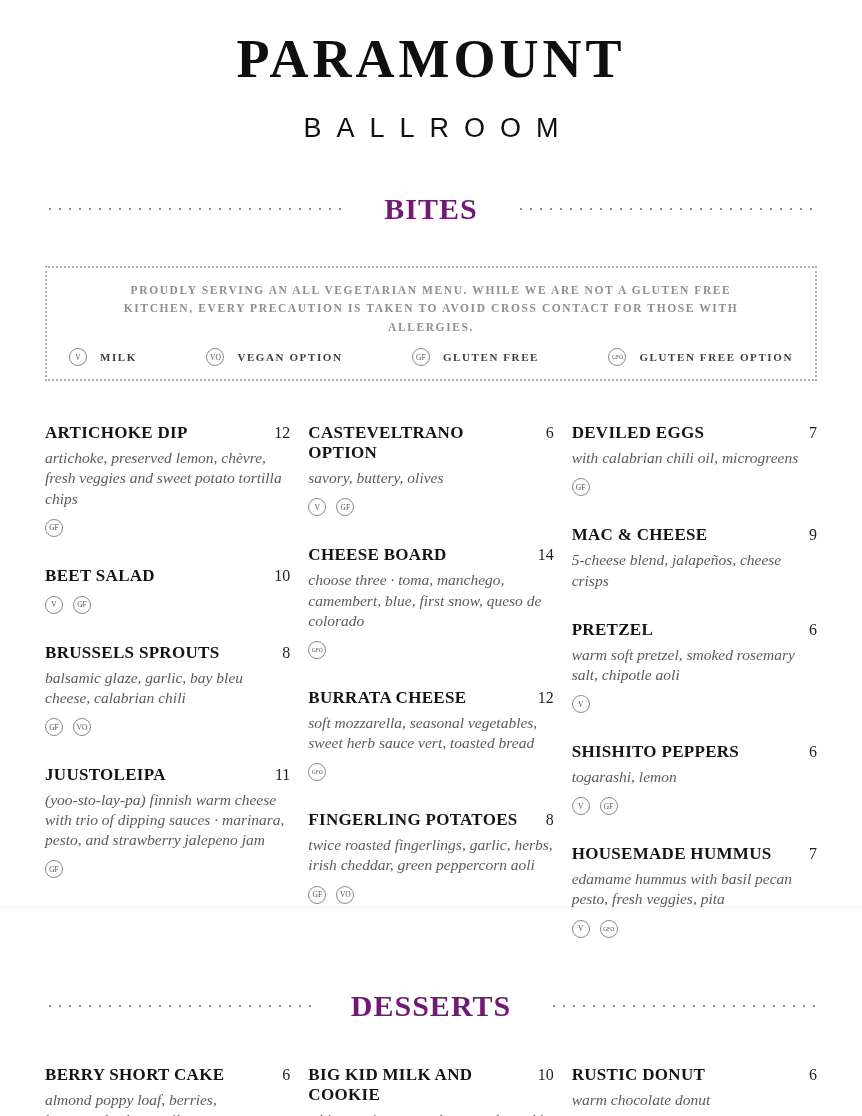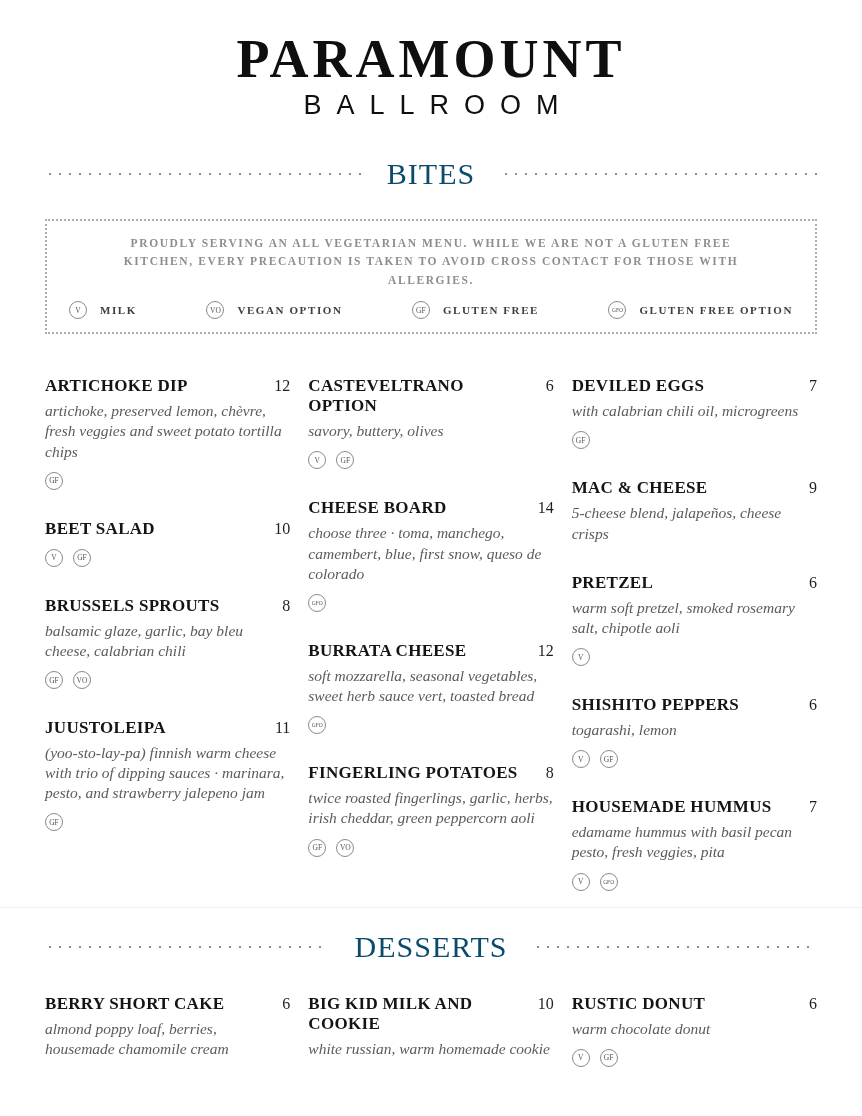--- a/index.html
+++ b/index.html
@@ -18,37 +18,37 @@
 
   
   .brand { text-align: center; }
   .brand-title {
     font-size: 54px; font-weight: 700; letter-spacing: 4px;
     line-height: 1; color: #0f0f0f; margin: 6px 0 0 0;
   }
   .brand-sub {
     font-family: "Liberation Sans", sans-serif;
     font-size: 27px; font-weight: 400; letter-spacing: 15px; text-indent: 15px;
-    color: #0f0f0f; margin-top: 4px;
+    color: #0f0f0f; margin-top: 27px;
   }
 
   
   .section-header { display: flex; align-items: center; gap: 26px; }
   .section-header.bites { margin-top: 36px; }
   .section-header.desserts { margin-top: 10px; }
   .dotline {
     flex: 1; height: 4px;
     background-image: radial-gradient(circle, #8d8d8d 1.3px, transparent 1.5px);
     background-size: 10px 4px;
     background-repeat: repeat-x;
     background-position: left center;
   }
   .section-title {
-    font-size: 30px; font-weight: 400; letter-spacing: 1px;
-    color: #0c4a6e; margin: 0;
+    font-size: 30px; font-weight: 700; letter-spacing: 1px;
+    color: #701a75; margin: 12px;
   }
 
   
   .notice {
     border: 2px dotted #adadad;
     margin-top: 28px;
     padding: 13px 16px 11px 16px;
   }
   .notice-text {
     margin: 0 36px;

